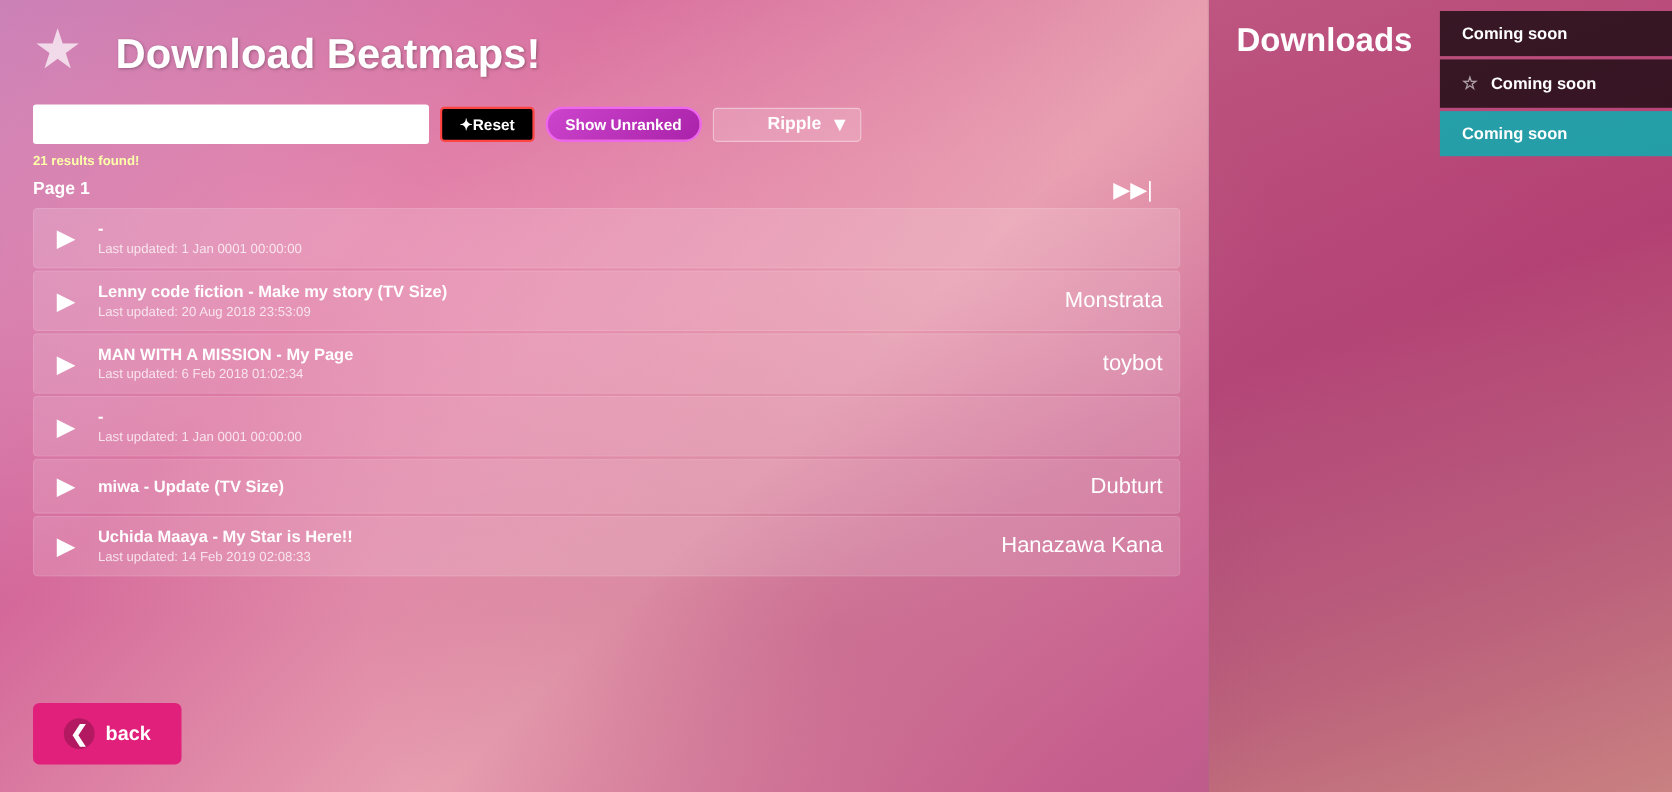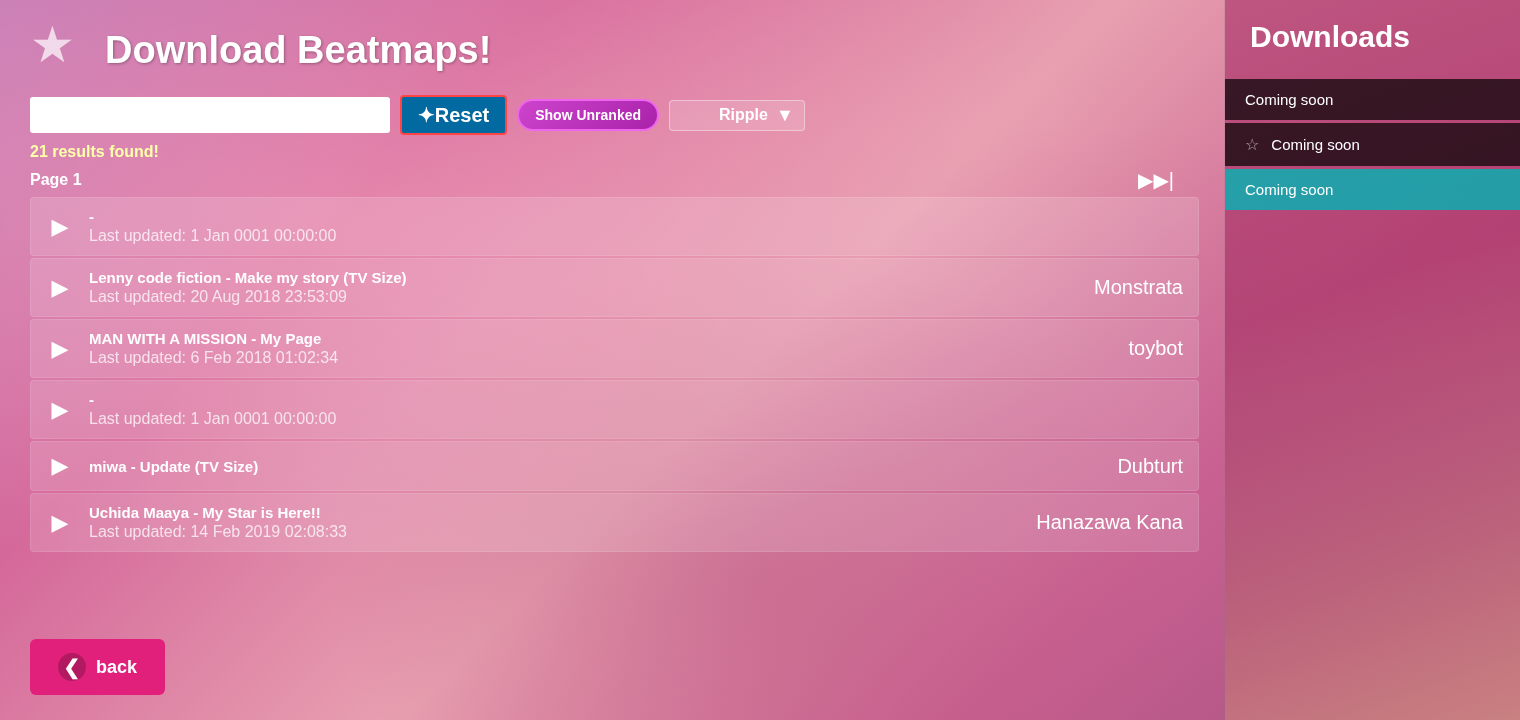--- a/index.html
+++ b/index.html
@@ -73,26 +73,26 @@
       height: 36px;
       background: white;
       border: none;
       border-radius: 3px;
       padding: 0 10px;
       font-size: 14px;
       outline: none;
     }
 
     .reset-btn {
-      background: #0369a1;
+      background: #000000;
       color: white;
       border: 2px solid #ff4444;
       border-radius: 4px;
       padding: 6px 16px;
-      font-size: 20px;
+      font-size: 14px;
       font-weight: bold;
       cursor: pointer;
     }
 
     .show-unranked-btn {
       background: linear-gradient(135deg, #cc44cc, #aa22aa);
       color: white;
       border: 2px solid #ee66ee;
       border-radius: 20px;
       padding: 6px 16px;
@@ -119,21 +119,21 @@
       padding-left: 39px;
     }
 
     .chevron-down {
       color: white;
       font-size: 18px;
     }
 
     .results-count {
       color: #ffffaa;
-      font-size: 16px;
+      font-size: 12px;
       font-weight: bold;
       margin-bottom: 10px;
     }
 
     .page-header {
       display: flex;
       align-items: center;
       justify-content: center;
       position: relative;
       margin-bottom: 8px;
@@ -208,36 +208,35 @@
     }
 
     .beatmap-title {
       color: white;
       font-size: 15px;
       font-weight: 600;
     }
 
     .beatmap-updated {
       color: rgba(255,255,255,0.75);
-      font-size: 16px;
+      font-size: 12px;
       margin-top: 2px;
     }
 
     .beatmap-mapper {
       color: white;
       font-size: 20px;
       font-weight: 500;
       margin-left: auto;
       padding-left: 20px;
     }
 
     .right-panel {
-      width: 296px;
-      display: flex;
-      flex-direction: column;
+      width: 422px;
+      display: flex;
       background: rgba(0,0,0,0.1);
       border-left: 1px solid rgba(255,255,255,0.1);
       position: relative;
     }
 
     .downloads-title {
       color: white;
       font-size: 30px;
       font-weight: bold;
       padding: 20px 25px 15px;
@@ -253,21 +252,21 @@
     .downloads-list {
       flex: 1;
       padding: 10px 0;
     }
 
     .coming-soon-item {
       background: rgba(0,0,0,0.7);
       color: white;
       padding: 12px 20px;
       font-size: 15px;
-      font-weight: 400;
+      font-weight: 700;
       margin-bottom: 3px;
       display: flex;
       align-items: center;
       gap: 12px;
     }
 
     .coming-soon-item.active {
       background: rgba(0,180,180,0.8);
     }
 

